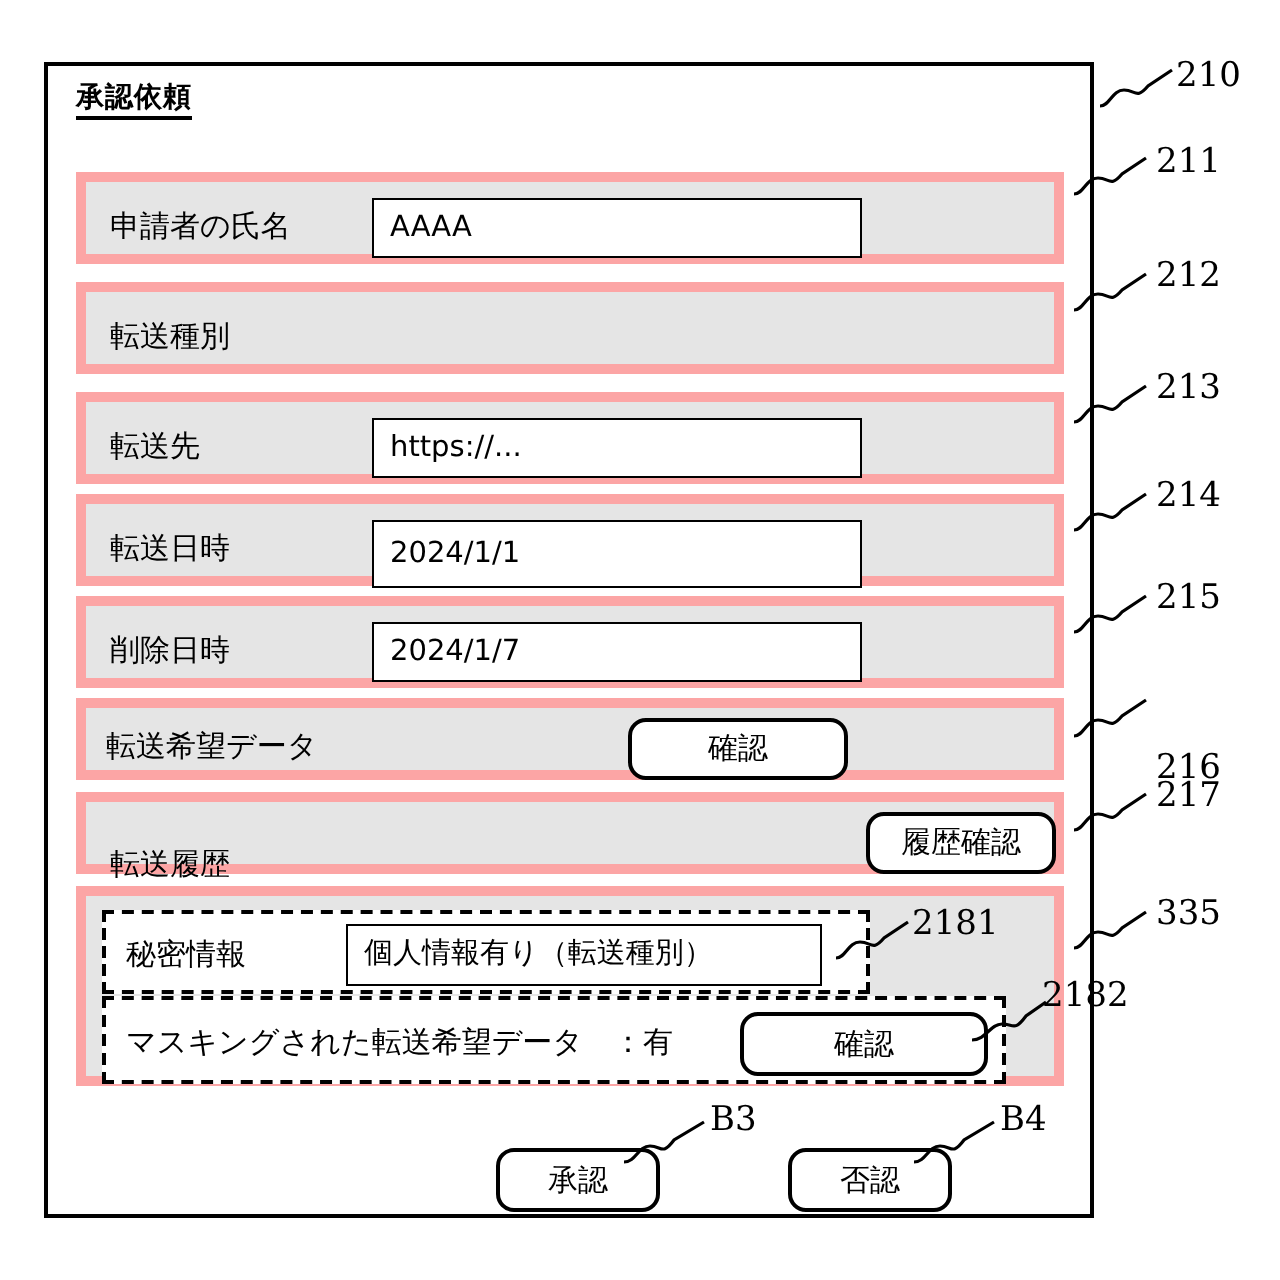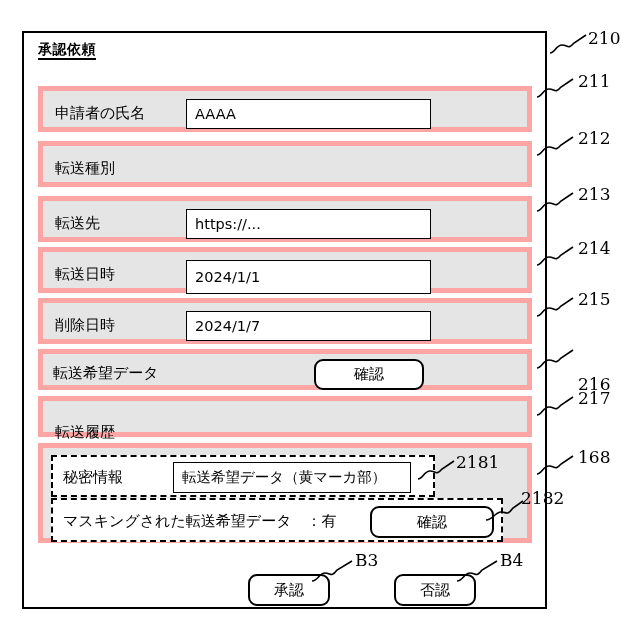--- a/index.html
+++ b/index.html
@@ -156,28 +156,29 @@
       </div>
     </div>
 
     <div class="row" style="top:316px;height:41px;">
       <div class="row-label jp" style="left:10px;top:12px;">転送希望データ</div>
       <div class="btn jp" style="left:271px;top:5px;width:110px;height:31px;">確認</div>
     </div>
 
     <div class="row" style="top:363px;height:41px;">
       <div class="row-label jp" style="left:12px;top:12px;margin-top:12px;">転送履歴</div>
+      <div class="btn jp" style="left:390px;top:5px;width:95px;height:31px;">履歴確認</div>
     </div>
 
     <div class="row" style="top:410px;height:100px;">
 
       <div class="dashed" style="left:8px;top:7px;width:384px;height:42px;">
         <div class="row-label jp" style="left:10px;top:13px;">秘密情報</div>
         <div class="field" style="left:120px;top:5px;width:238px;height:31px;">
-          <span class="field-text">転送希望データ（黄マーカ部）</span>
+          <span class="field-text">個人情報有り（転送種別）</span>
         </div>
       </div>
 
       <div class="dashed" style="left:8px;top:50px;width:452px;height:44px;">
         <div class="row-label jp" style="left:10px;top:14px;">マスキングされた転送希望データ　：有</div>
         <div class="btn jp" style="left:317px;top:6px;width:124px;height:32px;">確認</div>
       </div>
     </div>
 
     <div class="btn jp" style="left:224px;top:541px;width:82px;height:32px;">承認</div>
@@ -238,21 +239,21 @@
       <path d="M1,19 C6,19 7,11 13,11 C19,11 19,16 25,9 L37,1" fill="none" stroke="#000" stroke-width="1.6"></path>
     </svg>
   </div>
   <div class="ref" style="left:578px;top:390px;">217</div>
 
   <div class="lead" style="left:536px;top:455px;">
     <svg width="40" height="22" viewBox="0 0 40 22">
       <path d="M1,19 C6,19 7,11 13,11 C19,11 19,16 25,9 L37,1" fill="none" stroke="#000" stroke-width="1.6"></path>
     </svg>
   </div>
-  <div class="ref" style="left:578px;top:449px;">168</div>
+  <div class="ref" style="left:578px;top:449px;">335</div>
 
   <div class="lead" style="left:417px;top:460px;">
     <svg width="40" height="22" viewBox="0 0 40 22">
       <path d="M1,19 C6,19 7,11 13,11 C19,11 19,16 25,9 L37,1" fill="none" stroke="#000" stroke-width="1.6"></path>
     </svg>
   </div>
   <div class="ref" style="left:456px;top:454px;">2181</div>
 
   <div class="lead" style="left:485px;top:500px;">
     <svg width="40" height="22" viewBox="0 0 40 22">

